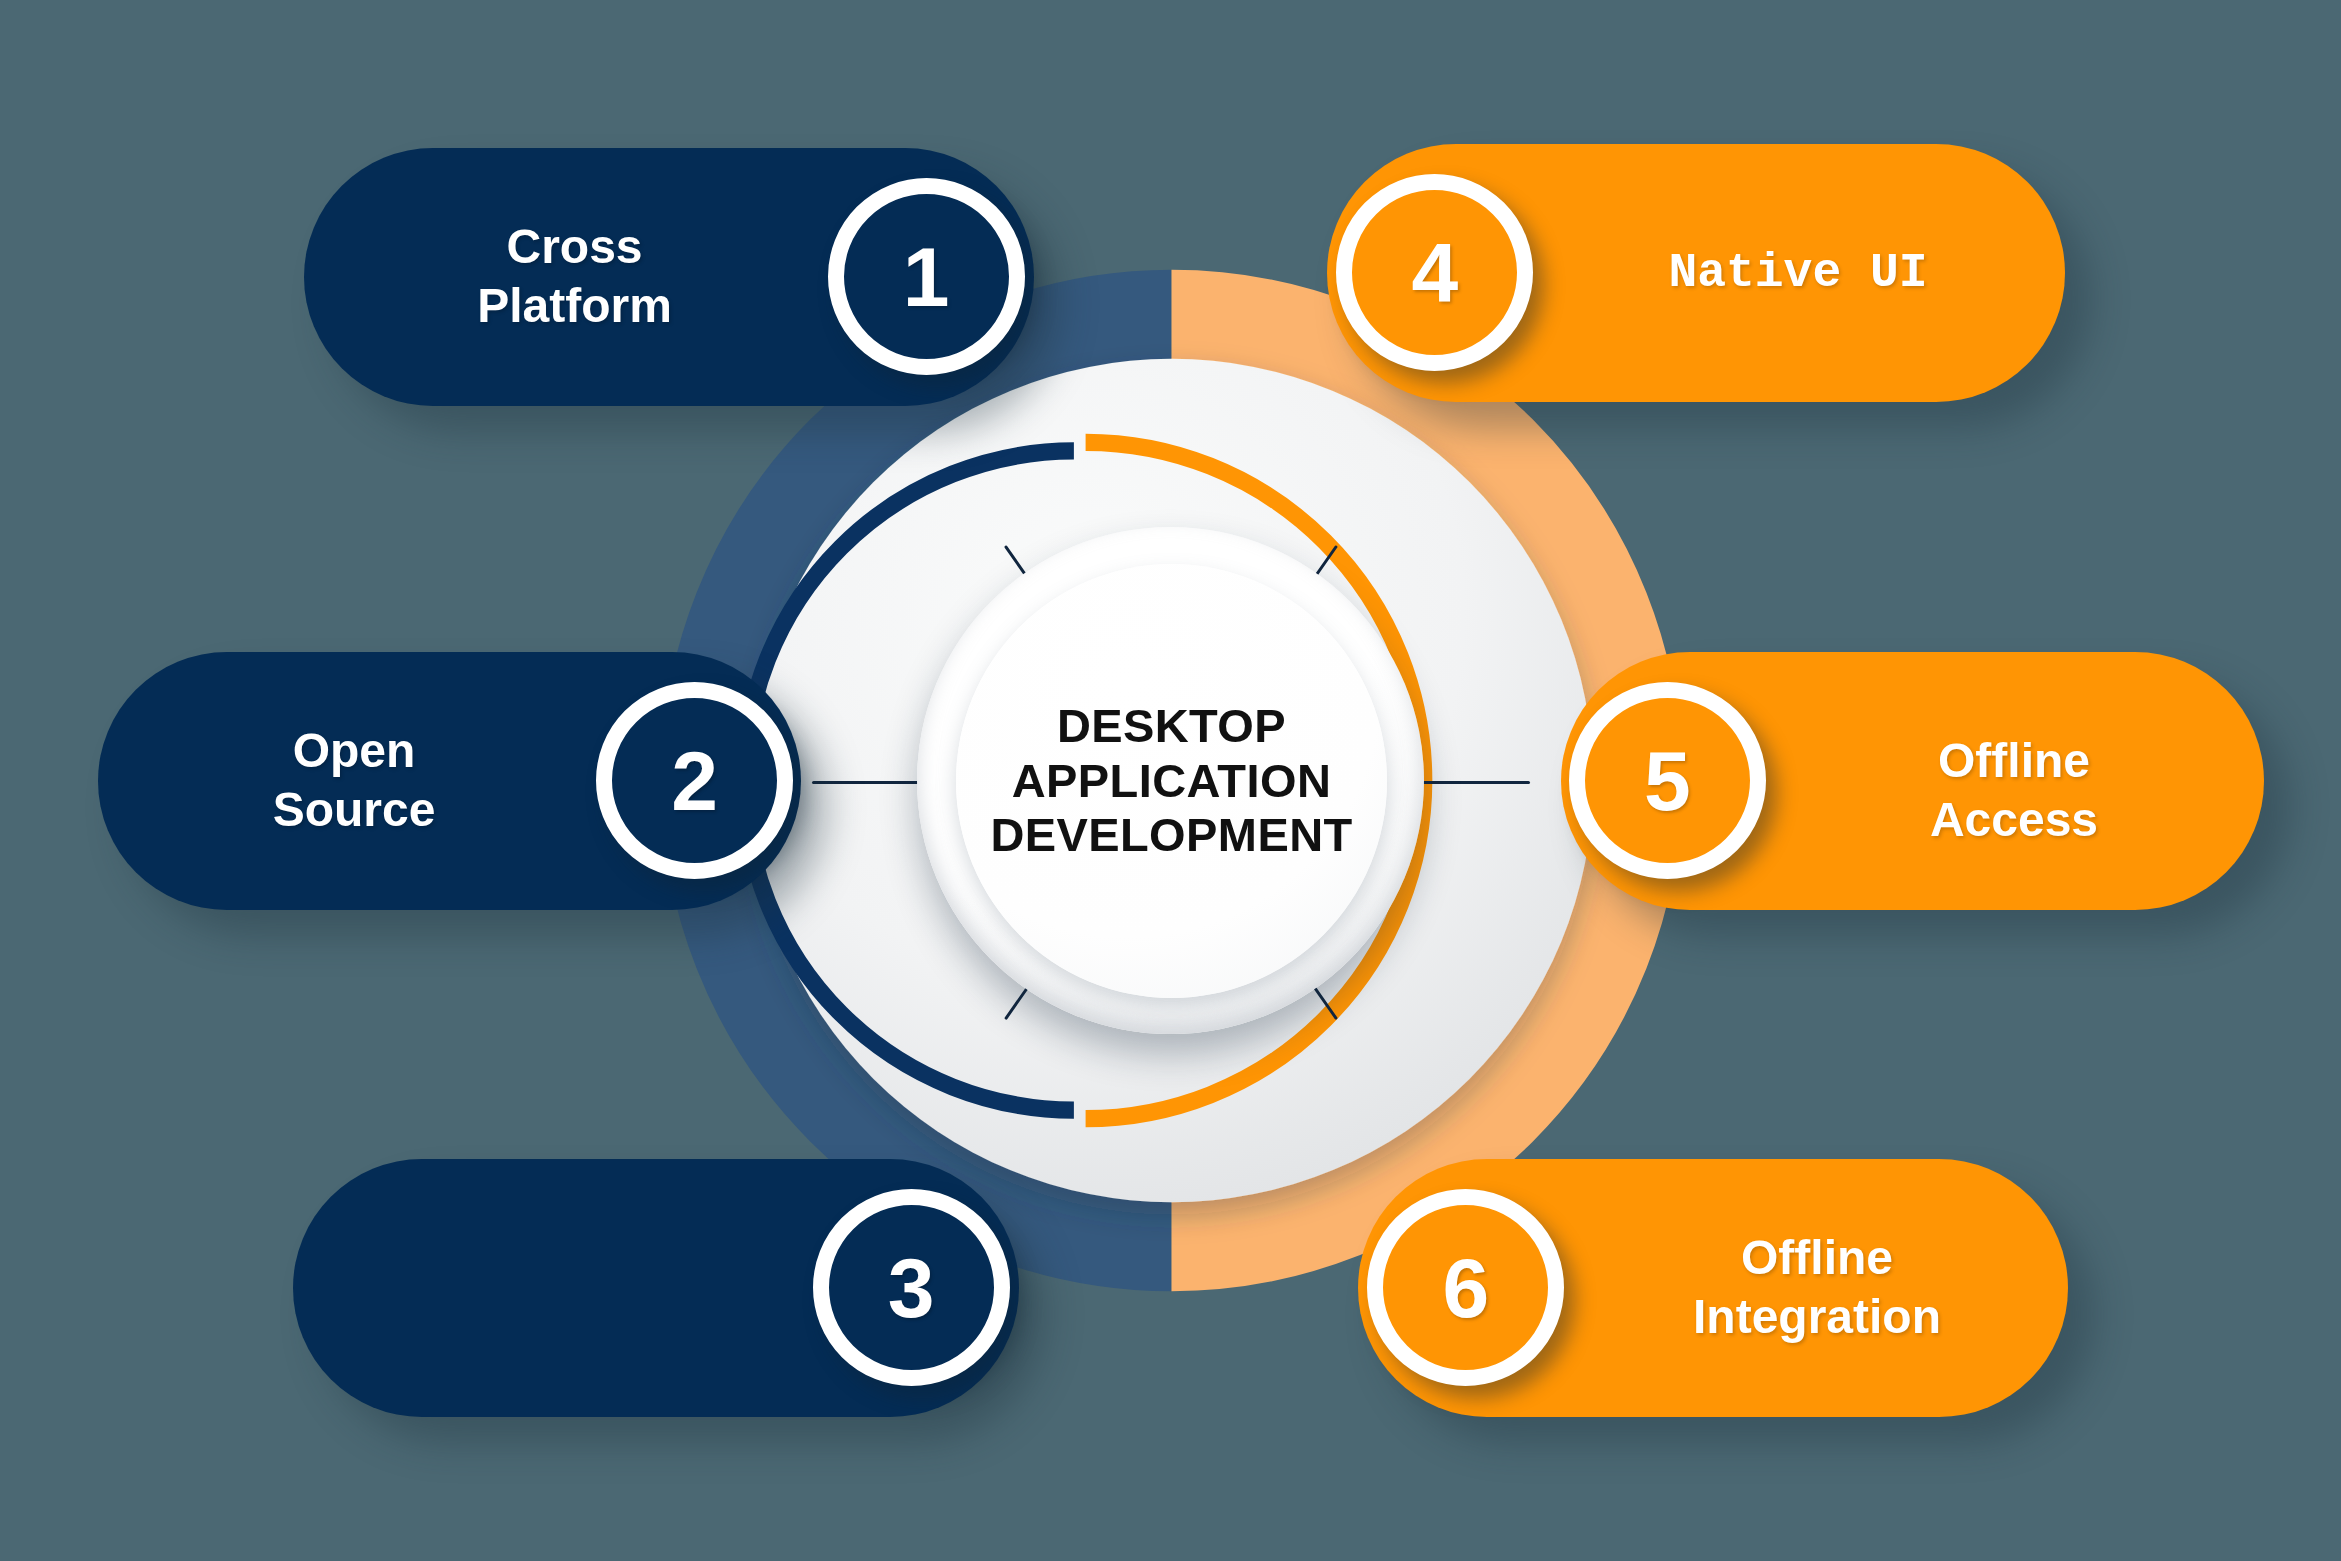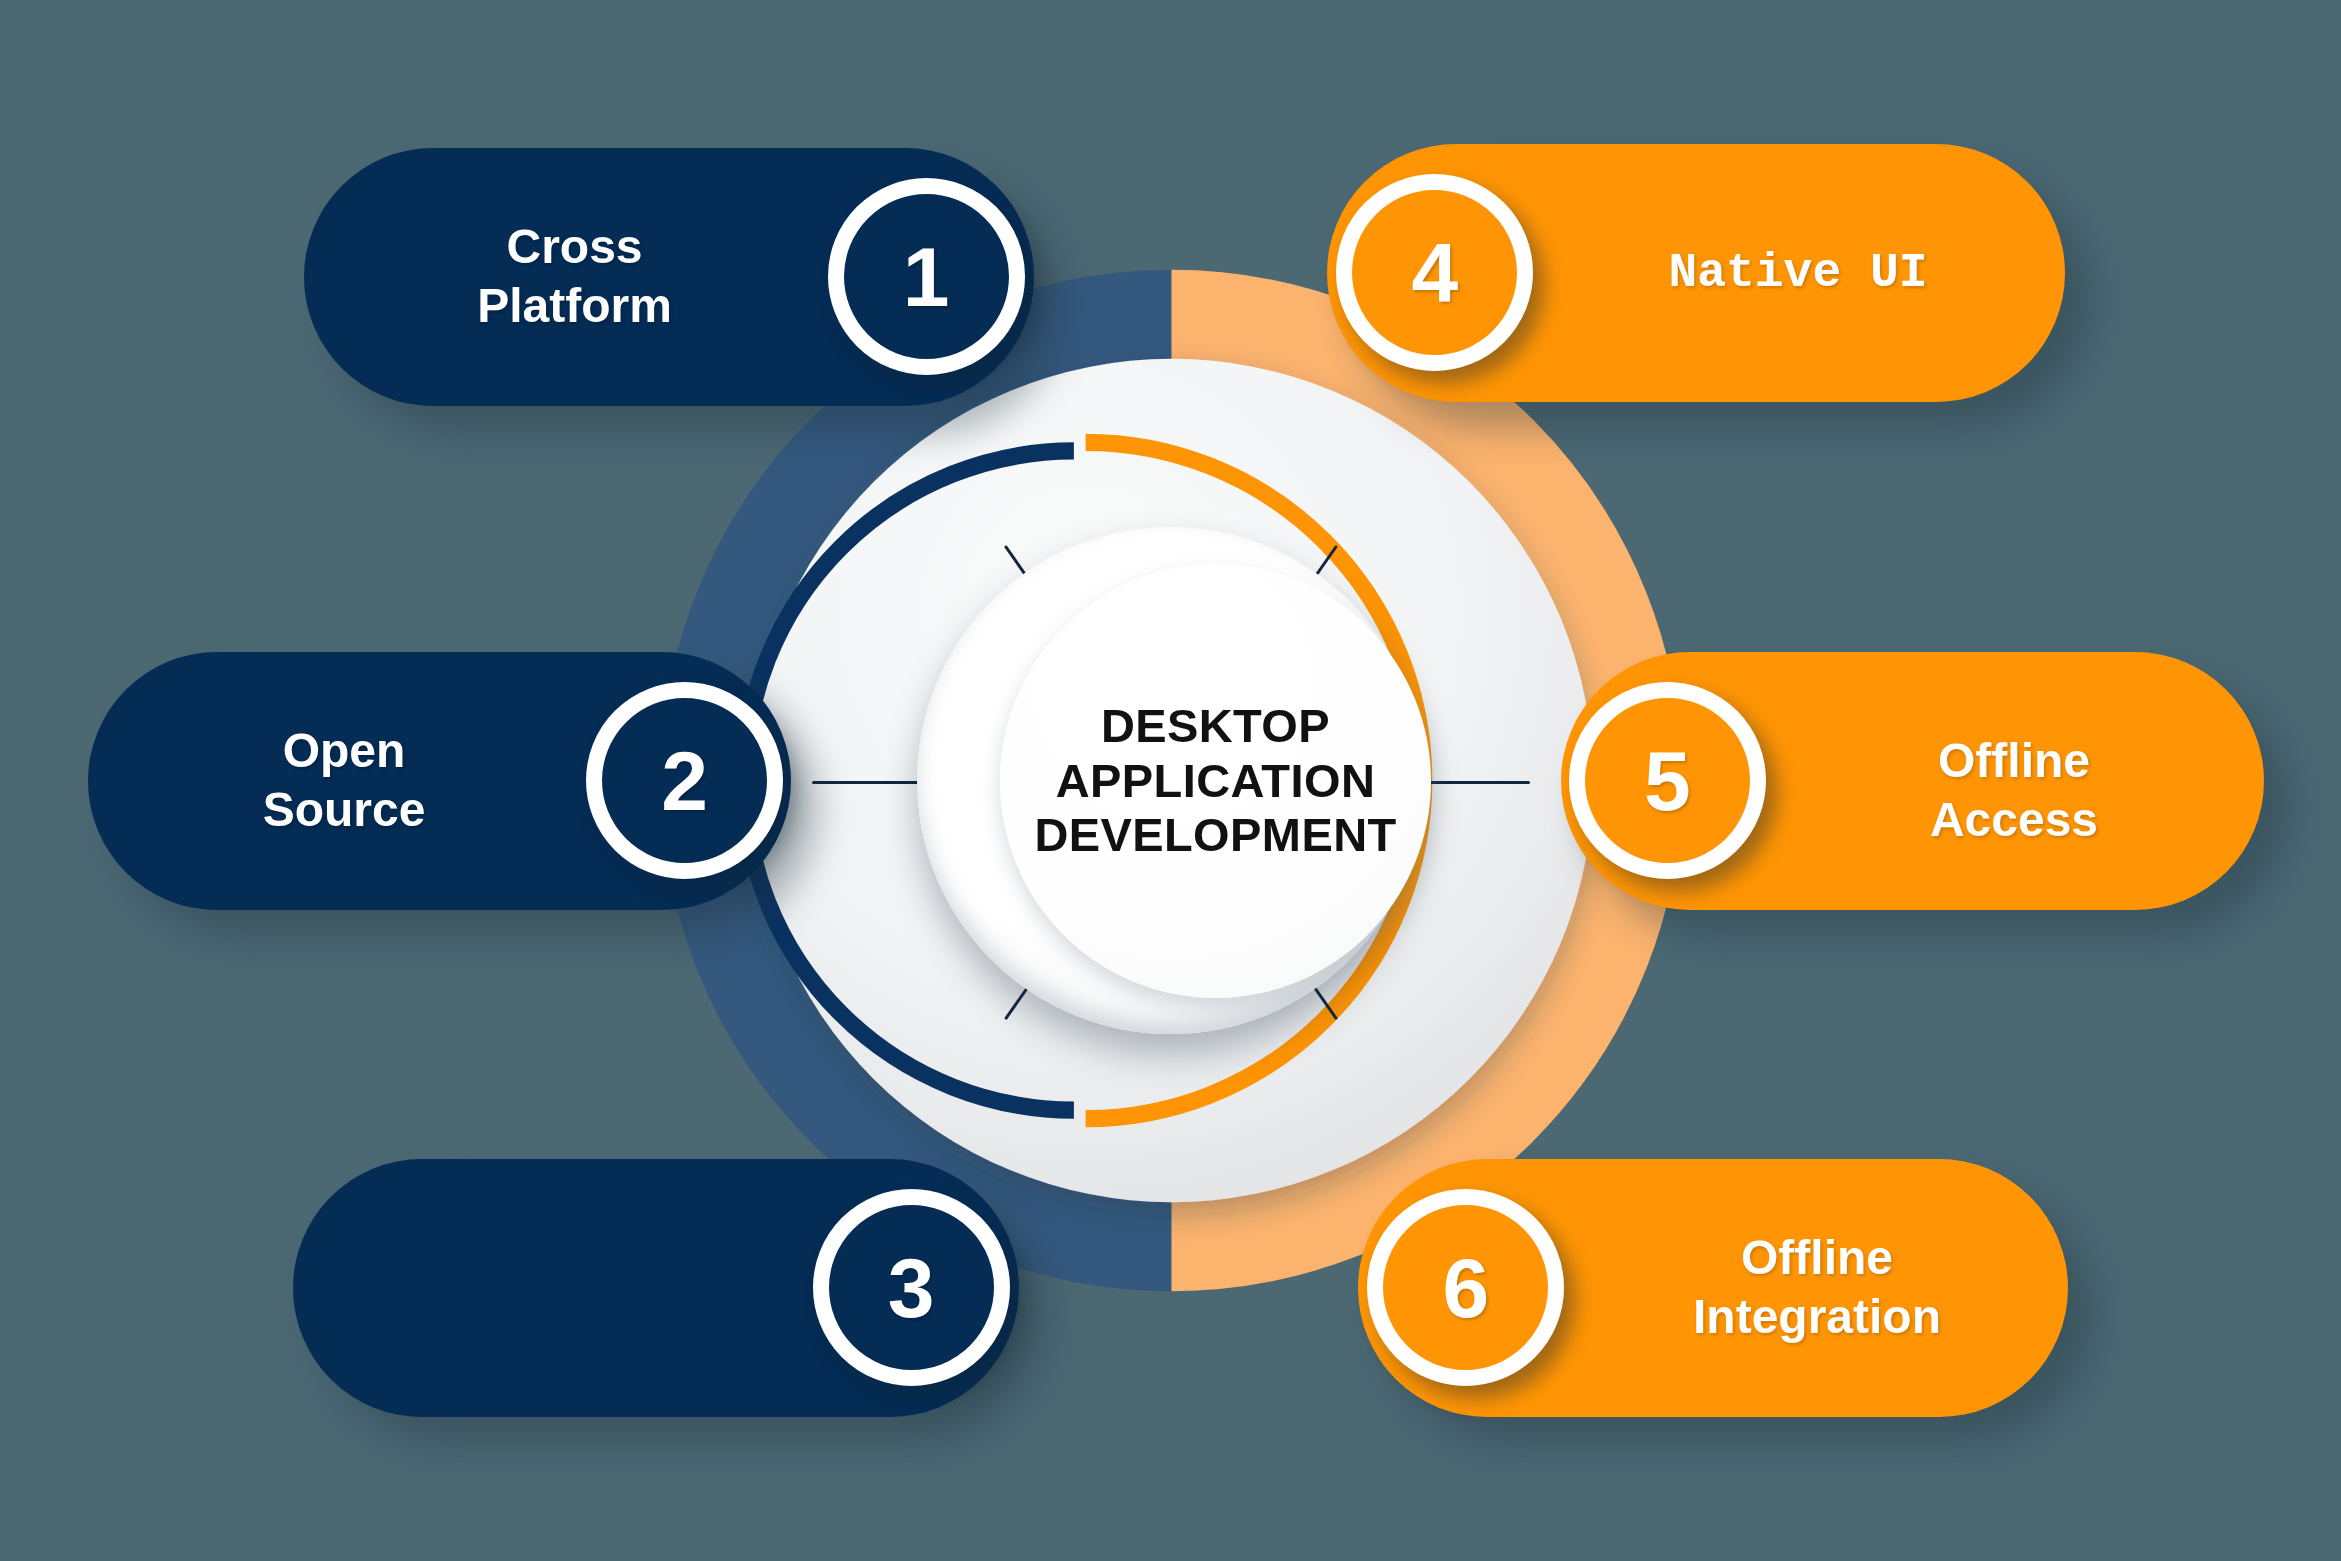--- a/index.html
+++ b/index.html
@@ -16,21 +16,21 @@
   .wheel svg{display:block;}
 
   
   .center-disc{
     position:absolute;left:917px;top:527px;width:507px;height:507px;
     border-radius:50%;
     background:radial-gradient(circle at 38% 30%, #ffffff 0%, #ffffff 55%, #f4f5f6 78%, #e2e4e6 100%);
     box-shadow: 0 20px 36px rgba(20,40,60,.30), inset 0 -11px 20px rgba(170,178,186,.45);
   }
   .center-inner{
-    position:absolute;left:1000px;top:564px;width:431px;height:434px;
+    position:absolute;left:956px;top:564px;width:431px;height:434px;
     border-radius:50%;
     background:radial-gradient(circle at 40% 28%, #ffffff 0%, #fefefe 62%, #f7f8f9 86%, #eceeef 100%);
     box-shadow: 0 9.4px 20px rgba(120,132,145,.30);
     display:flex;align-items:center;justify-content:center;
   }
   .center-title{
     text-align:center;color:#111111;
     font-weight:bold;font-size:47px;line-height:1.17;
     letter-spacing:0.4px;
     font-family:"Liberation Sans", sans-serif;
@@ -127,21 +127,21 @@
   <div class="conn" style="left:1171px;top:781px;width:289px;transform:rotate(55deg);"></div>
 
   <div class="pill navy" style="left:304px;top:148px;width:730px;">
     <div class="pill-label" style="width:507px;margin-left:17px;">Cross
 Platform</div>
     <div class="badge navy" style="right:9.4px;">
       <div class="badge-num">1</div>
     </div>
   </div>
 
-  <div class="pill navy" style="left:88px;top:652px;width:703px;">
+  <div class="pill navy" style="left:98px;top:652px;width:703px;">
     <div class="pill-label" style="width:484px;margin-left:14px;">Open
 Source</div>
     <div class="badge navy" style="right:7.8px;">
       <div class="badge-num">2</div>
     </div>
   </div>
 
   <div class="pill navy" style="left:293px;top:1159px;width:726px;">
     <div class="badge navy" style="right:9.4px;">
       <div class="badge-num">3</div>

